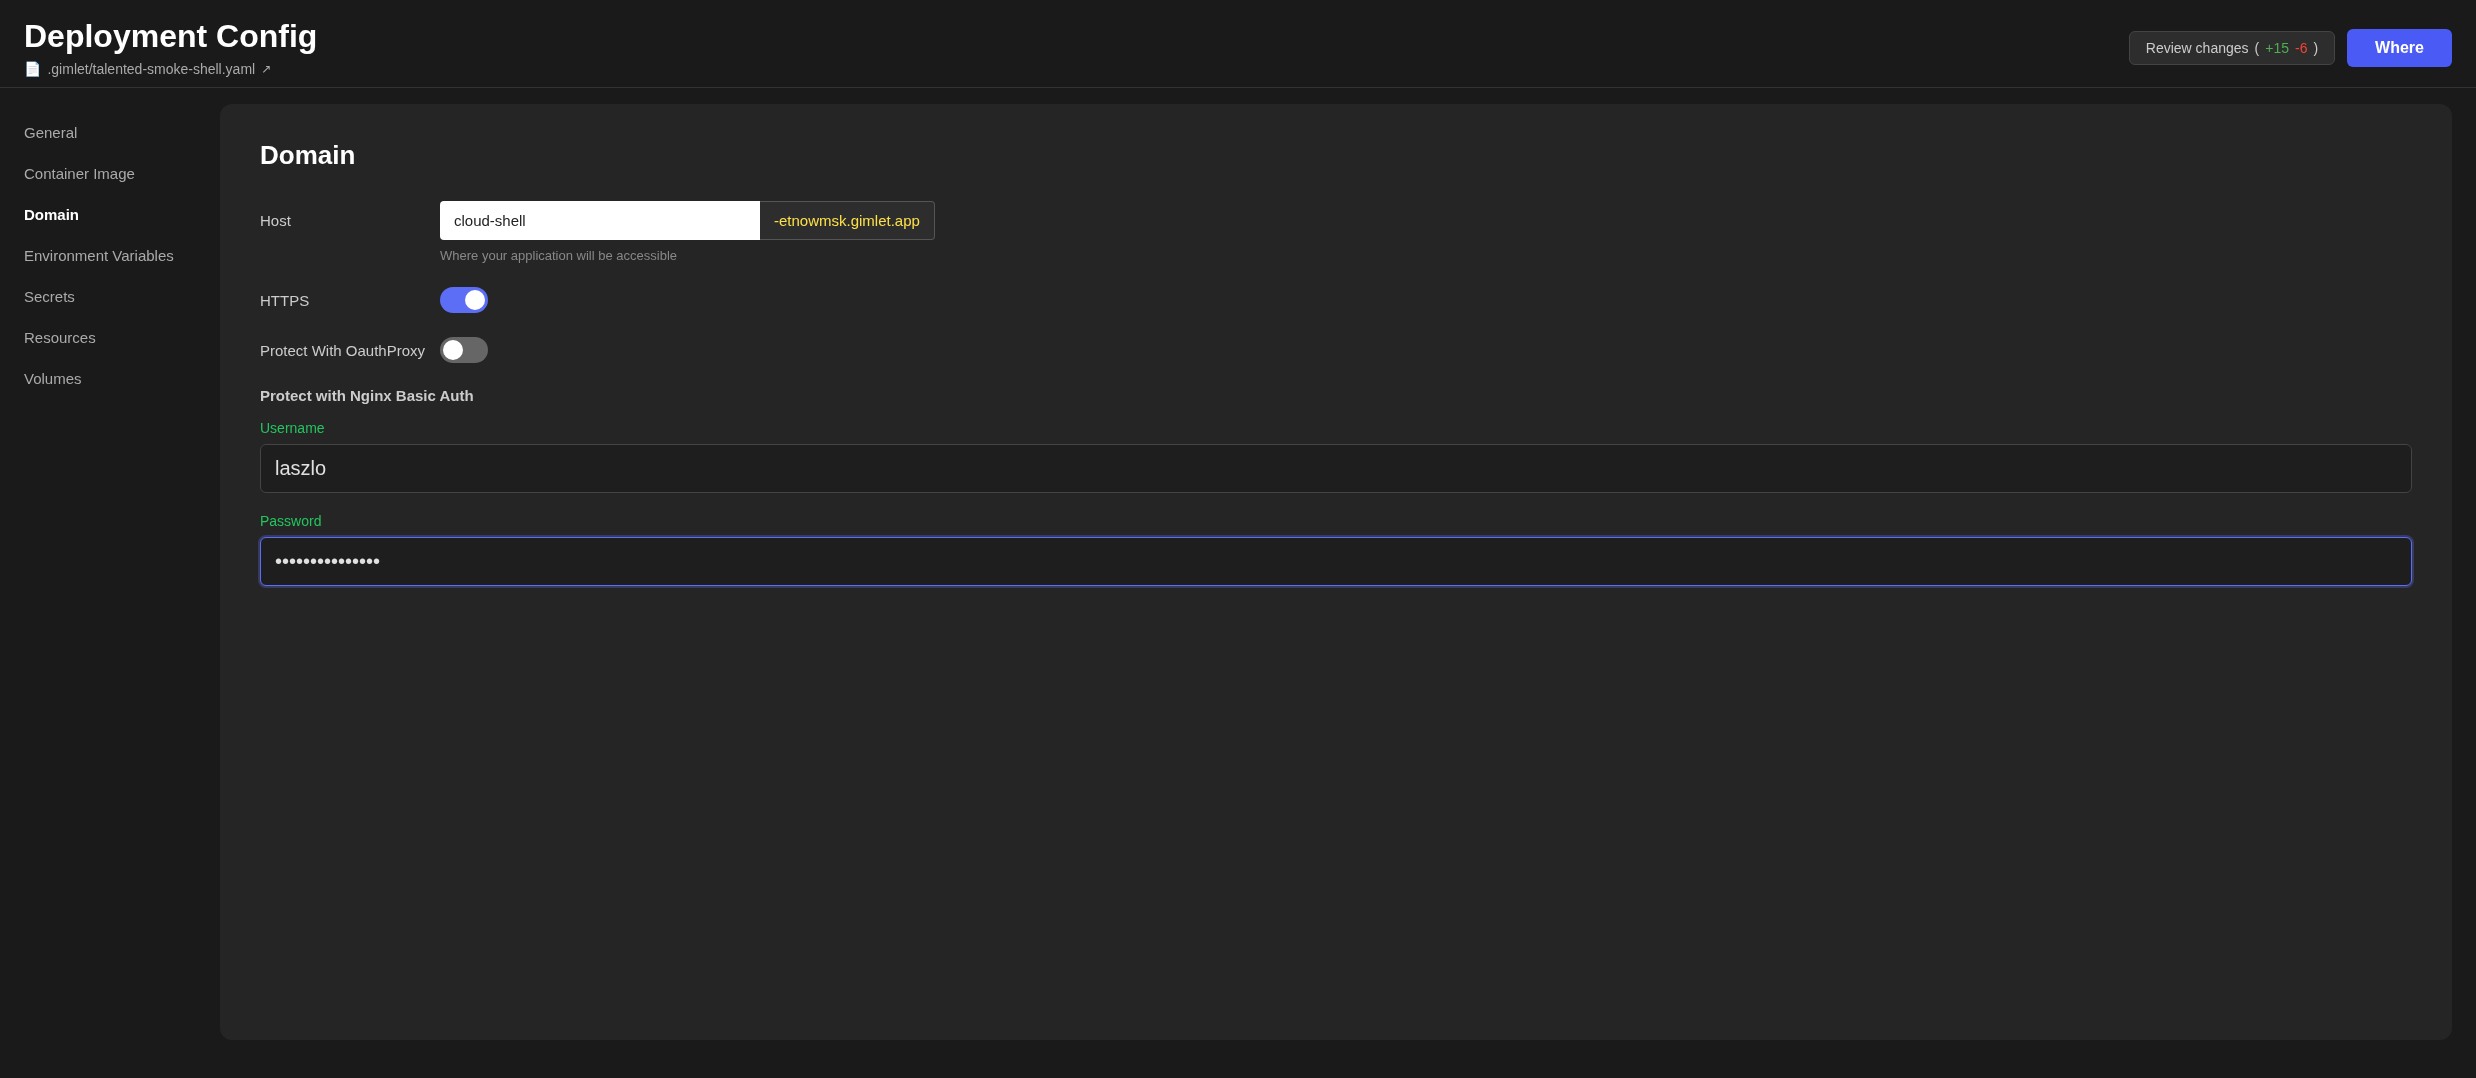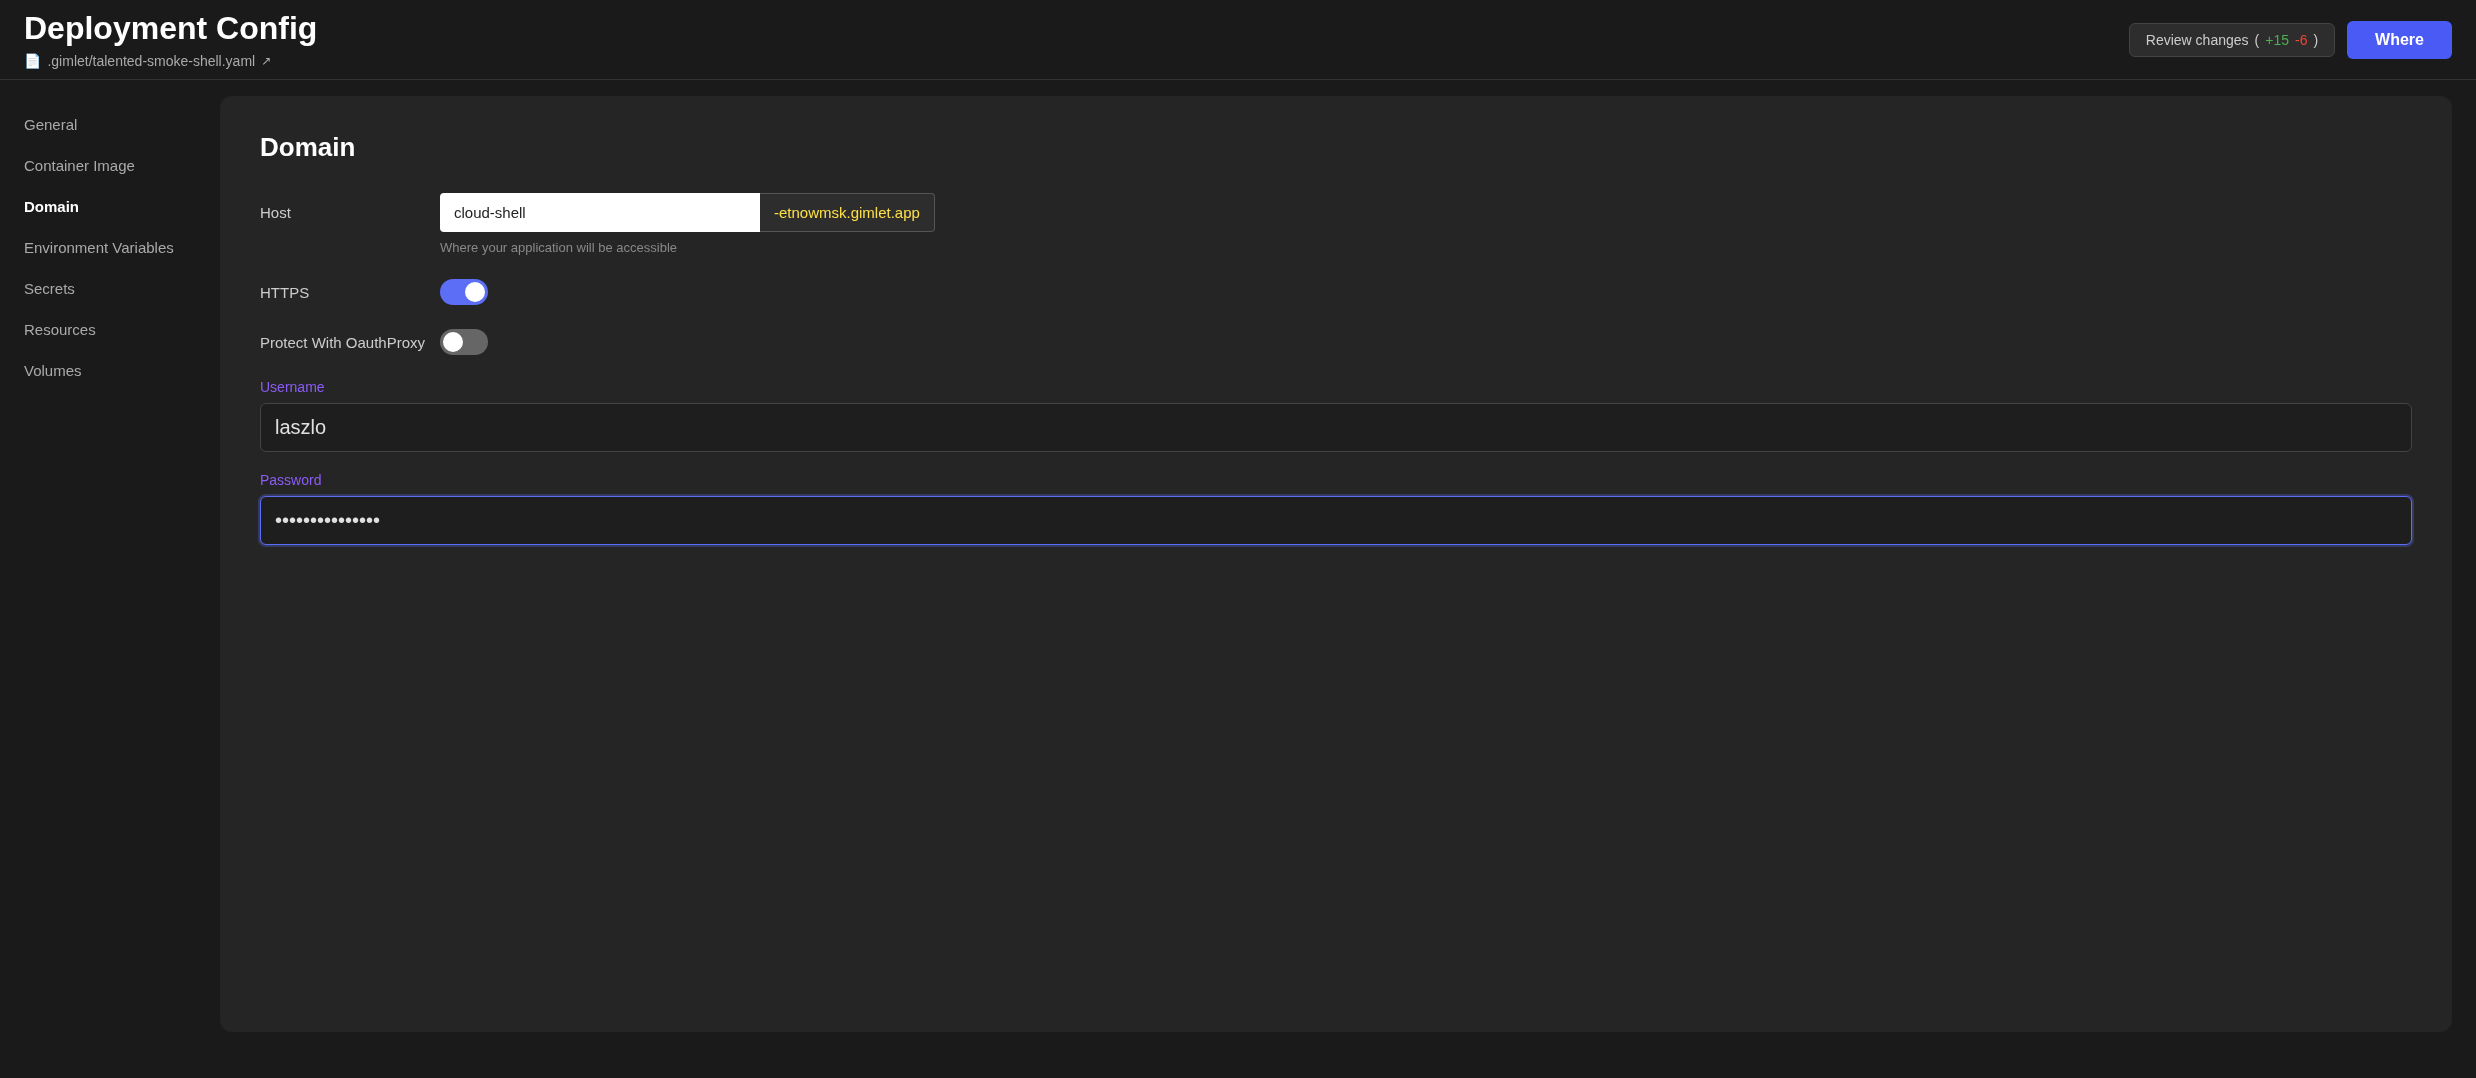--- a/index.html
+++ b/index.html
@@ -6,21 +6,21 @@
     body {
       background: #1a1a1a;
       color: #e0e0e0;
       font-family: -apple-system, BlinkMacSystemFont, 'Segoe UI', sans-serif;
       min-height: 100vh;
     }
     .header {
       display: flex;
       align-items: center;
       justify-content: space-between;
-      padding: 10px 24px 10px 24px;
+      padding: 18px 24px 10px 24px;
       border-bottom: 1px solid #333;
     }
     .header-left h1 {
       font-size: 32px;
       font-weight: 700;
       color: #fff;
     }
     .header-subtitle {
       display: flex;
       align-items: center;
@@ -187,21 +187,21 @@
       font-size: 15px;
       font-weight: 600;
       color: #ccc;
       margin-bottom: 16px;
     }
     .field-group {
       margin-bottom: 20px;
     }
     .field-group-label {
       font-size: 14px;
-      color: #8b5cf6;
+      color: #22c55e;
       margin-bottom: 8px;
     }
     .text-input {
       width: 100%;
       background: #1e1e1e;
       border: 1px solid #444;
       border-radius: 6px;
       color: #e0e0e0;
       padding: 12px 14px;
       font-size: 20px;
@@ -280,20 +280,21 @@
     </div>
 
     <div class="toggle-row">
       <div class="toggle-label">Protect With OauthProxy</div>
       <div class="toggle">
         <div class="toggle-track off"></div>
         <div class="toggle-thumb off"></div>
       </div>
     </div>
 
+    <div class="protect-section-title">Protect with Nginx Basic Auth</div>
 
     <div class="field-group">
       <div class="field-group-label">Username</div>
       <input type="text" class="text-input" value="laszlo" style="">
     </div>
 
     <div class="field-group">
       <div class="field-group-label">Password</div>
       <input type="password" class="text-input focused" value="***************" style="">
     </div>

